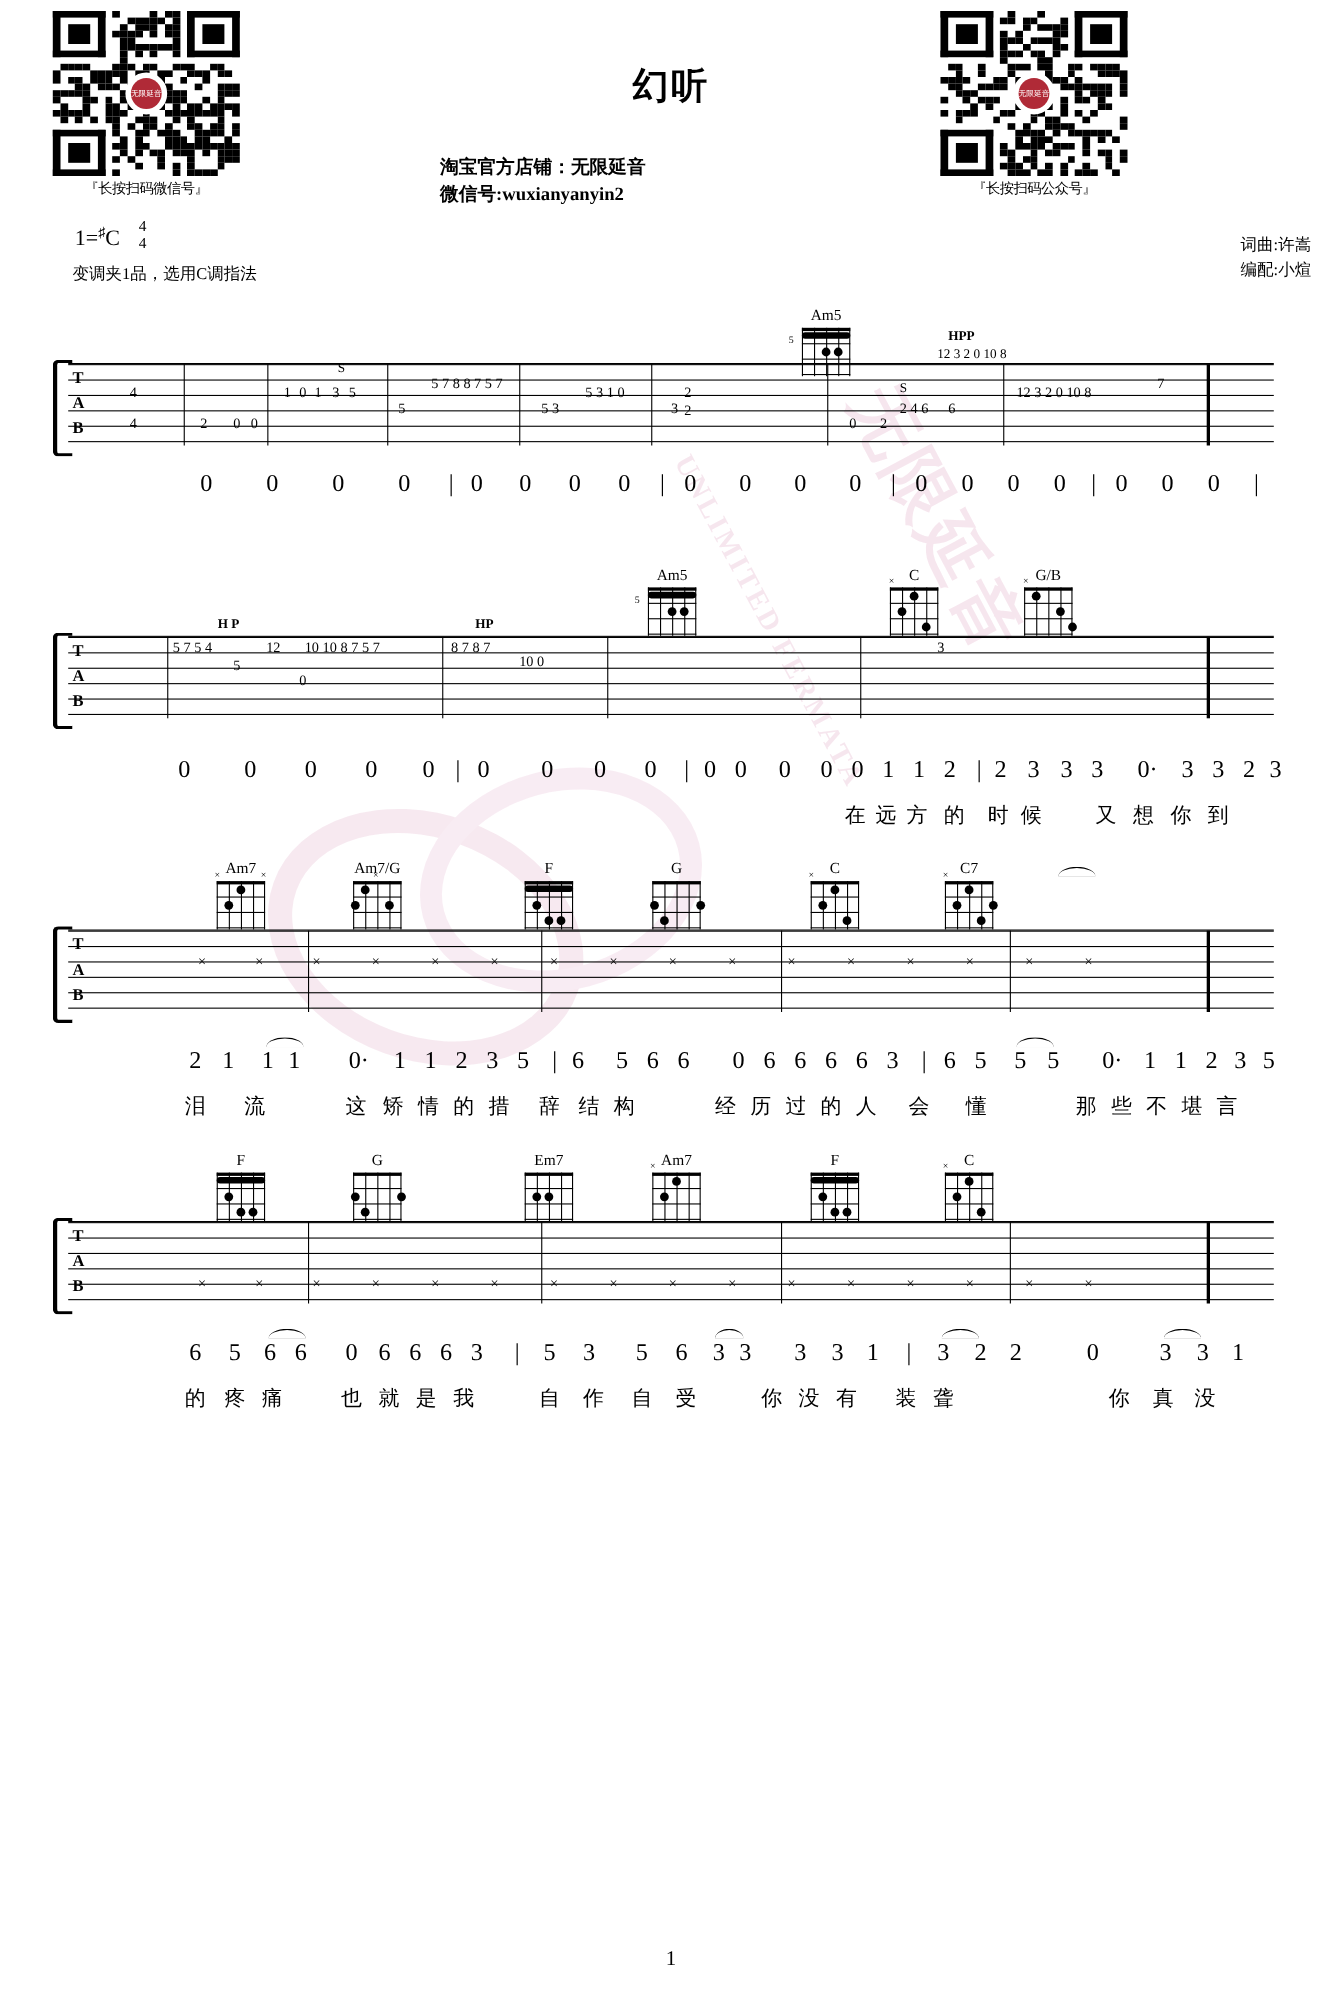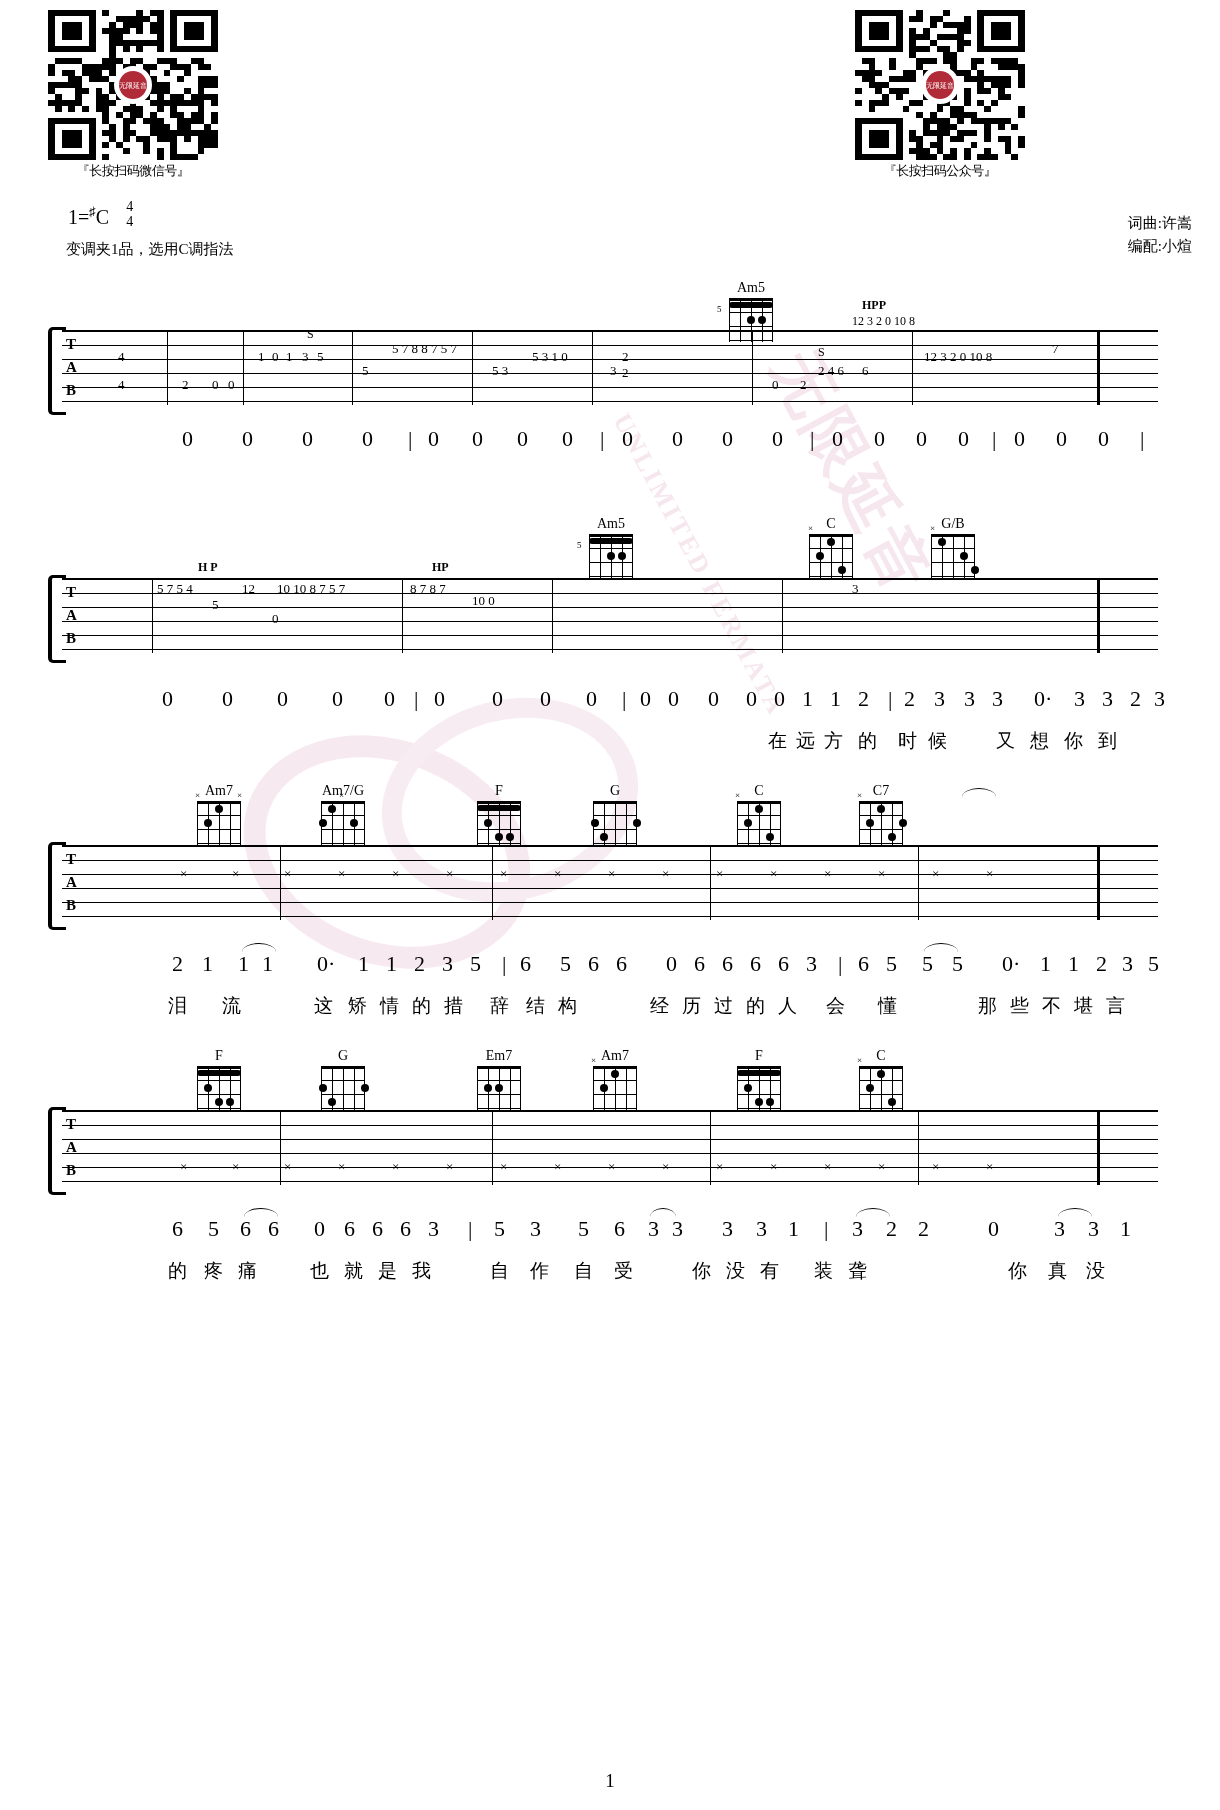--- a/index.html
+++ b/index.html
@@ -572,22 +572,25 @@
         <div class="cell" style="left: 0px; top: 108px; width: 6.8px; height: 42px;"></div>
         <div class="cell" style="left: 40.8px; top: 108px; width: 6.8px; height: 42px;"></div>
         <div class="cell" style="left: 13.6px; top: 120px; width: 20.4px; height: 18px;"></div>
       <div class="qr-logo">
           <div class="inner">无限延音</div>
         </div>
     </div>
     <div class="caption">『长按扫码公众号』</div>
   </div>
 
+  <div class="title">幻听</div>
 
   <div class="shopinfo">
+    <div>淘宝官方店铺：无限延音</div>
+    <div>微信号:wuxianyanyin2</div>
   </div>
 
   <div class="credits">
     <div>词曲:许嵩</div>
     <div>编配:小煊</div>
   </div>
 
   <div class="keysig">
     <span>1=</span><span class="sharp">♯</span><span>C</span>
     <span class="frac">

